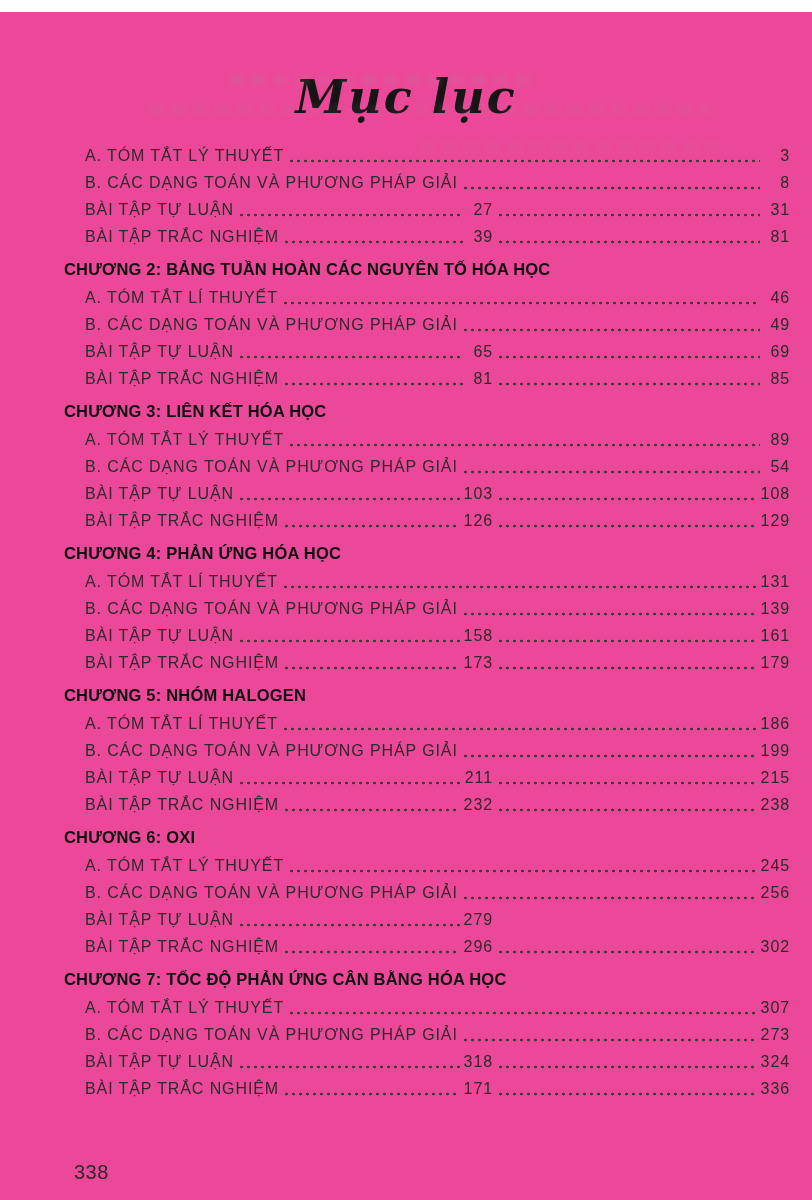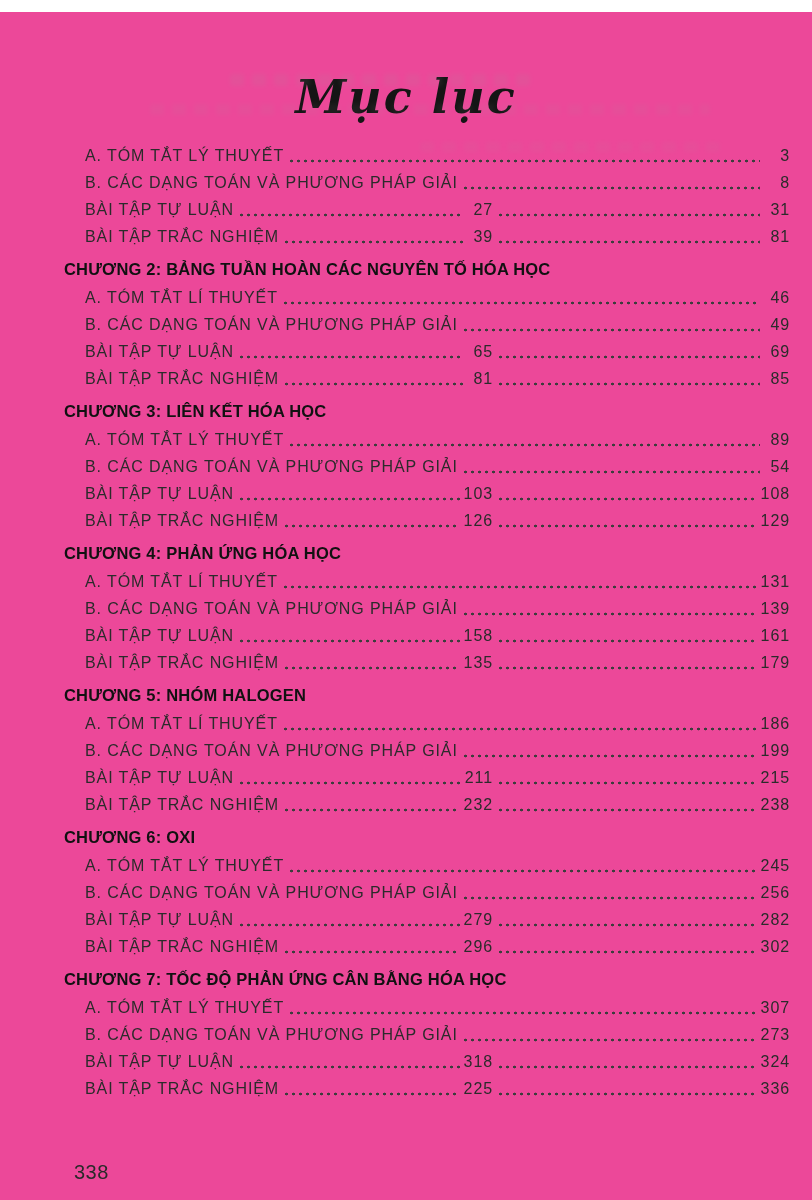--- a/index.html
+++ b/index.html
@@ -224,21 +224,21 @@
         </span>
         <span class="seg-right">
           <span class="dots"></span>
           <span class="end-page">161</span>
         </span>
       </div>
       <div class="entry">
         <span class="seg-left">
           <span class="entry-label">BÀI TẬP TRẮC NGHIỆM</span>
           <span class="dots"></span>
-          <span class="mid-page">135</span>
+          <span class="mid-page">173</span>
         </span>
         <span class="seg-right">
           <span class="dots"></span>
           <span class="end-page">179</span>
         </span>
       </div>
       <div class="chapter-title">CHƯƠNG 5: NHÓM HALOGEN</div>
       <div class="entry">
         <span class="entry-label">A. TÓM TẮT LÍ THUYẾT</span>
         <span class="dots"></span>
@@ -281,24 +281,20 @@
         <span class="entry-label">B. CÁC DẠNG TOÁN VÀ PHƯƠNG PHÁP GIẢI</span>
         <span class="dots"></span>
         <span class="end-page">256</span>
       </div>
       <div class="entry">
         <span class="seg-left">
           <span class="entry-label">BÀI TẬP TỰ LUẬN</span>
           <span class="dots"></span>
           <span class="mid-page">279</span>
         </span>
-        <span class="seg-right">
-          <span class="dots"></span>
-          <span class="end-page">282</span>
-        </span>
       </div>
       <div class="entry">
         <span class="seg-left">
           <span class="entry-label">BÀI TẬP TRẮC NGHIỆM</span>
           <span class="dots"></span>
           <span class="mid-page">296</span>
         </span>
         <span class="seg-right">
           <span class="dots"></span>
           <span class="end-page">302</span>
@@ -323,21 +319,21 @@
         </span>
         <span class="seg-right">
           <span class="dots"></span>
           <span class="end-page">324</span>
         </span>
       </div>
       <div class="entry">
         <span class="seg-left">
           <span class="entry-label">BÀI TẬP TRẮC NGHIỆM</span>
           <span class="dots"></span>
-          <span class="mid-page">225</span>
+          <span class="mid-page">171</span>
         </span>
         <span class="seg-right">
           <span class="dots"></span>
           <span class="end-page">336</span>
         </span>
       </div>
     </div>
 
   <div class="folio">338</div>
 </div>

